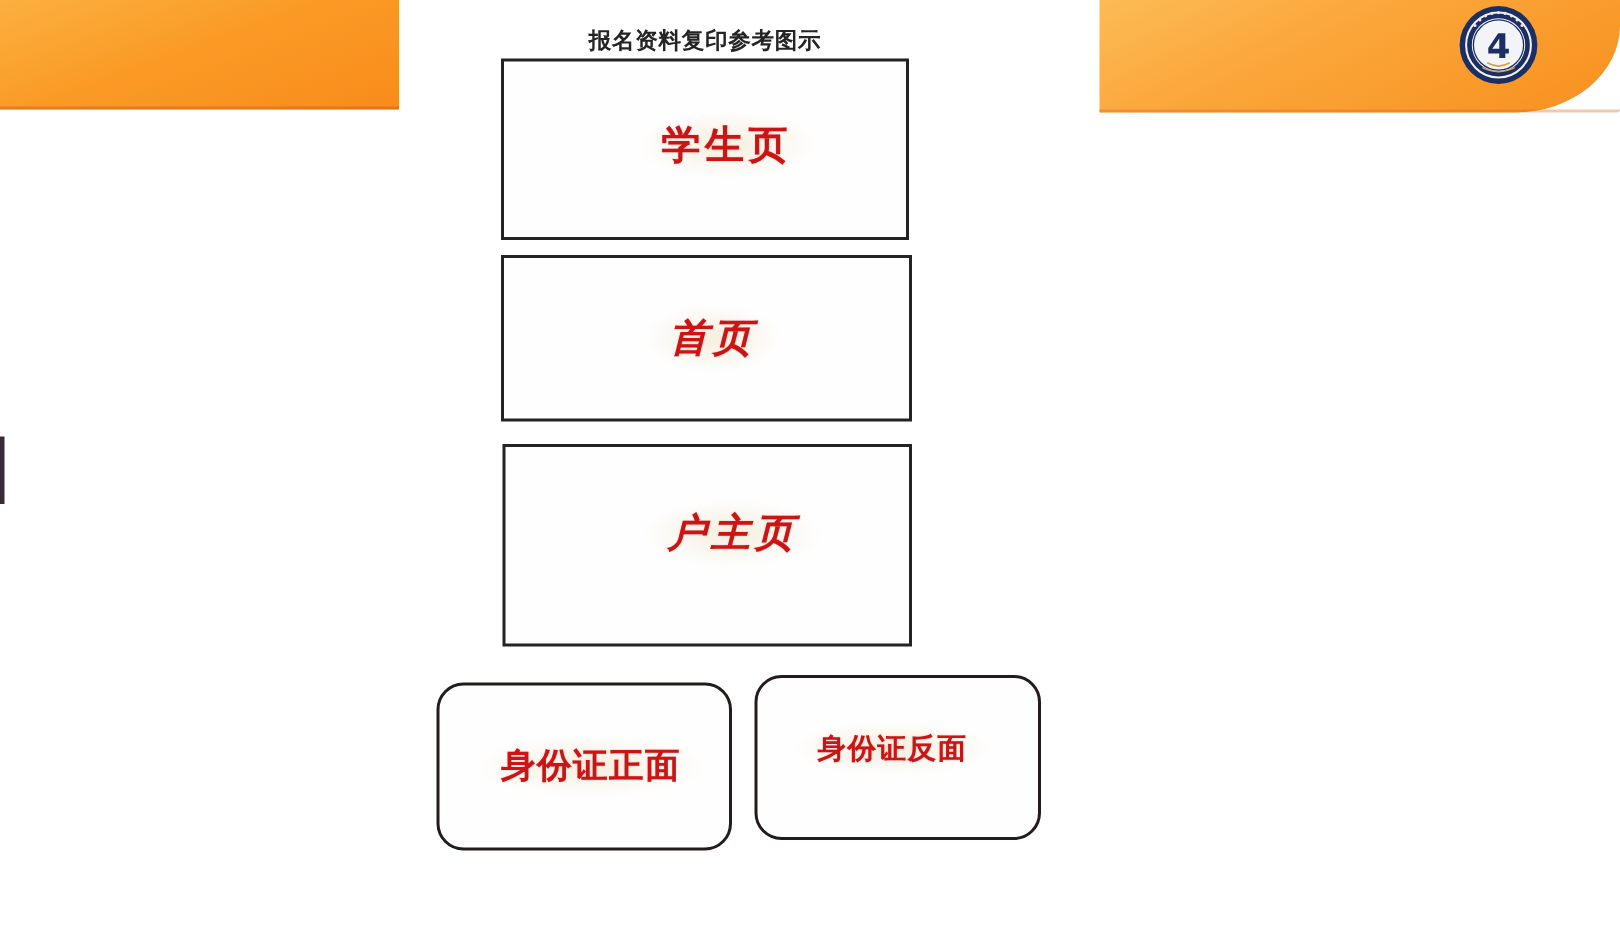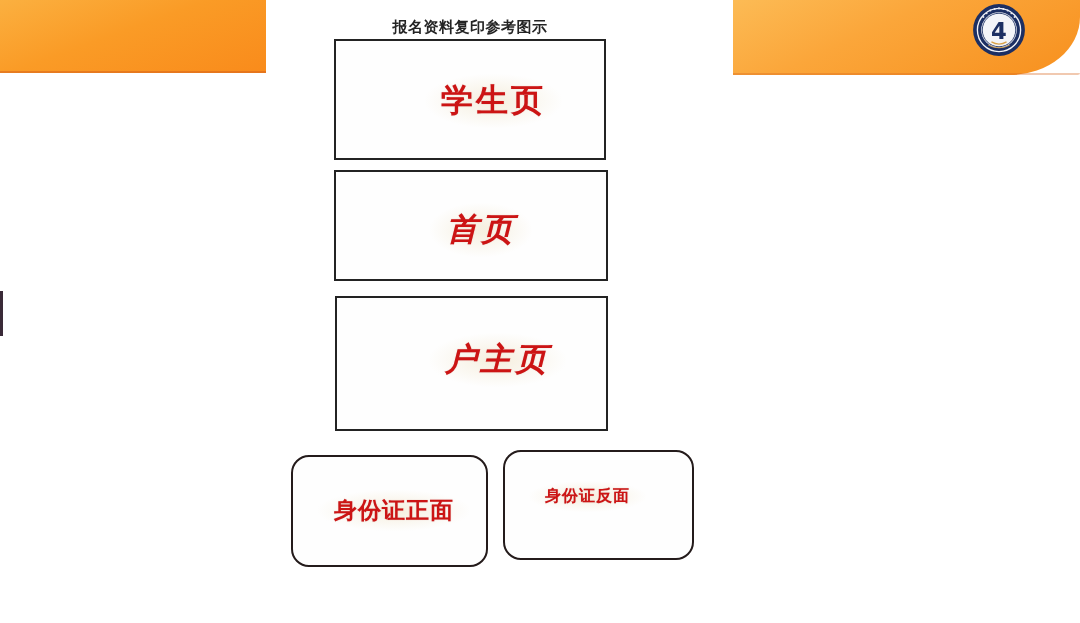--- a/index.html
+++ b/index.html
@@ -82,21 +82,21 @@
   }
 
   .doc-box {
     position: absolute;
     background: #fefefe;
     border: 2.5px solid #232323;
     box-sizing: border-box;
   }
   .doc-label {
     position: absolute;
-    font-size: 32px;
+    font-size: 26px;
     font-weight: bold;
     color: #cc1414;
     letter-spacing: 3px;
     white-space: nowrap;
     background: radial-gradient(ellipse at center, rgba(246,240,225,.95) 10%, rgba(252,250,245,0) 72%);
     padding: 5px 16px;
     text-shadow: 0 0 1px rgba(160, 20, 20, .35);
   }
 
   
@@ -116,21 +116,21 @@
     position: absolute;
     background: #fefefe;
     border: 2.5px solid #241b1b;
     border-radius: 18px;
     box-sizing: border-box;
   }
   #box-id-front { left: 291px; top: 455px; width: 197px; height: 112px; }
   #label-id-front { left: 318px; top: 490px; font-size: 23px; letter-spacing: 1px; }
 
   #box-id-back  { left: 503px; top: 450px; width: 191px; height: 110px; }
-  #label-id-back  { left: 529px; top: 481px; font-size: 16px; letter-spacing: 1px; }
+  #label-id-back  { left: 529px; top: 481px; font-size: 19px; letter-spacing: 1px; }
 
   
   #edge-artifact {
     position: absolute;
     left: 0;
     top: 291px;
     width: 3px;
     height: 45px;
     background: #3a2a38;
   }

